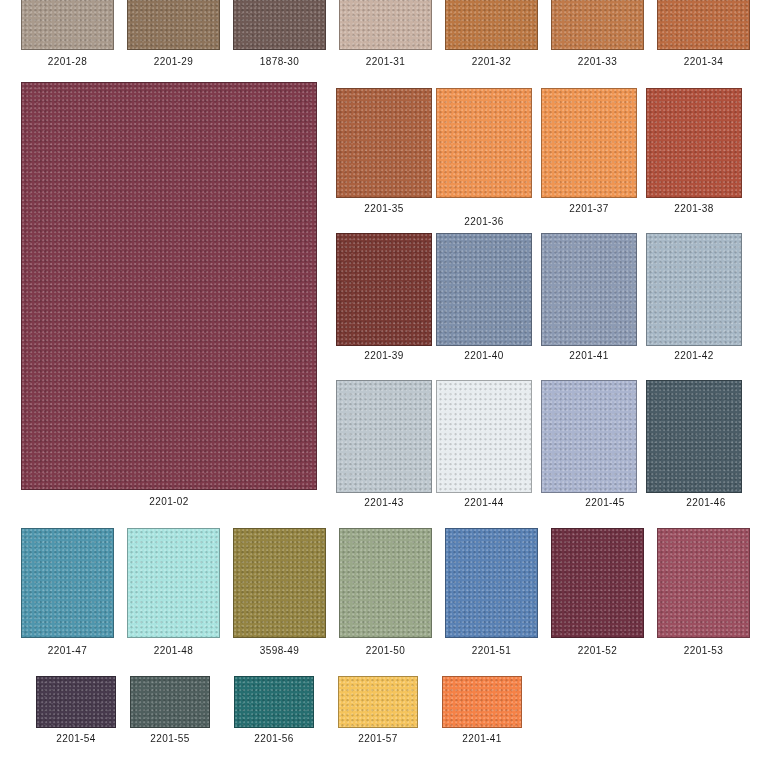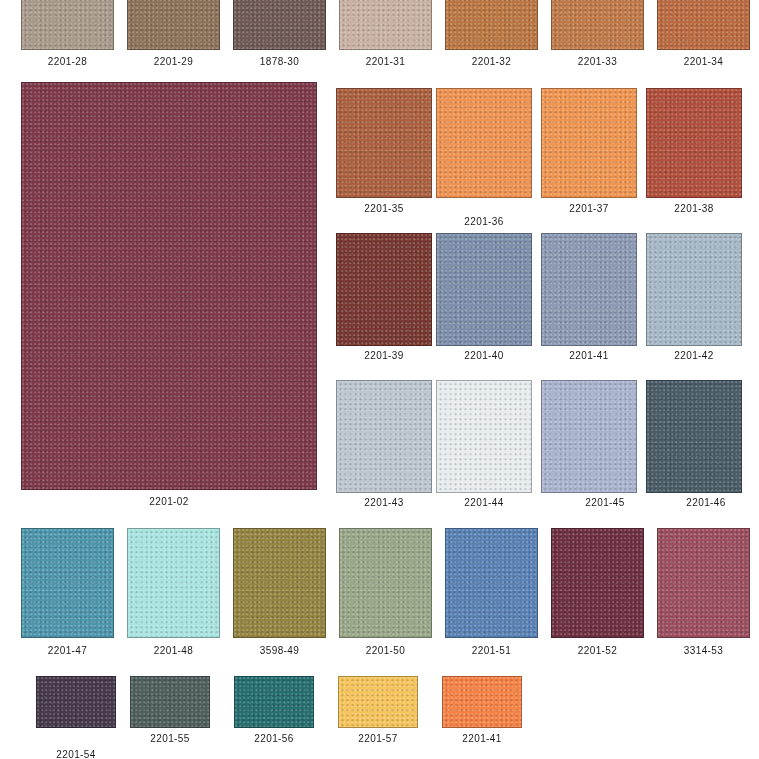--- a/index.html
+++ b/index.html
@@ -220,27 +220,27 @@
       <div class="chip" style="background-color: rgb(110, 49, 66);">
         <div class="grain"></div>
       </div>
     </div>
     <div class="caption" style="top: 645px; left: 597.5px;">2201-52</div>
     <div class="cell" style="left: 657px; top: 528px; width: 93px; height: 110px;">
       <div class="chip" style="background-color: rgb(156, 79, 96);">
         <div class="grain"></div>
       </div>
     </div>
-    <div class="caption" style="top: 645px; left: 703.5px;">3314-53</div>
+    <div class="caption" style="top: 645px; left: 703.5px;">2201-53</div>
     <div class="cell" style="left: 36px; top: 676px; width: 80px; height: 52px;">
       <div class="chip" style="background-color: rgb(71, 58, 77);">
         <div class="grain"></div>
       </div>
     </div>
-    <div class="caption" style="top: 733px; left: 76px; margin-top: 16px;">2201-54</div>
+    <div class="caption" style="top: 733px; left: 76px;">2201-54</div>
     <div class="cell" style="left: 130px; top: 676px; width: 80px; height: 52px;">
       <div class="chip" style="background-color: rgb(79, 95, 94);">
         <div class="grain"></div>
       </div>
     </div>
     <div class="caption" style="top: 733px; left: 170px;">2201-55</div>
     <div class="cell" style="left: 234px; top: 676px; width: 80px; height: 52px;">
       <div class="chip" style="background-color: rgb(38, 110, 112);">
         <div class="grain"></div>
       </div>

